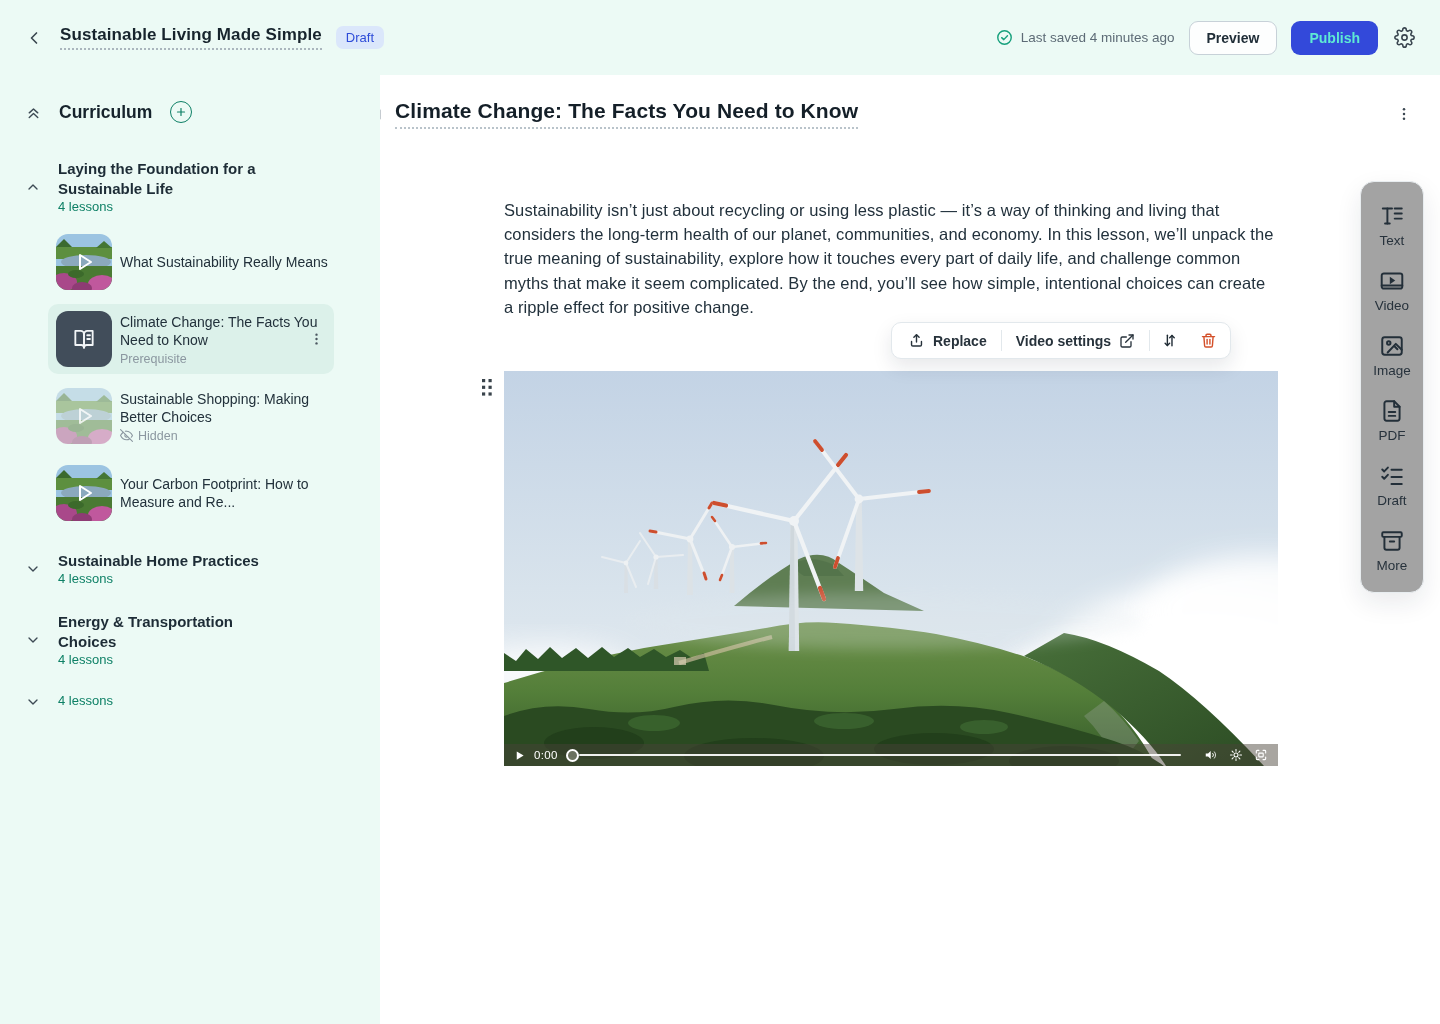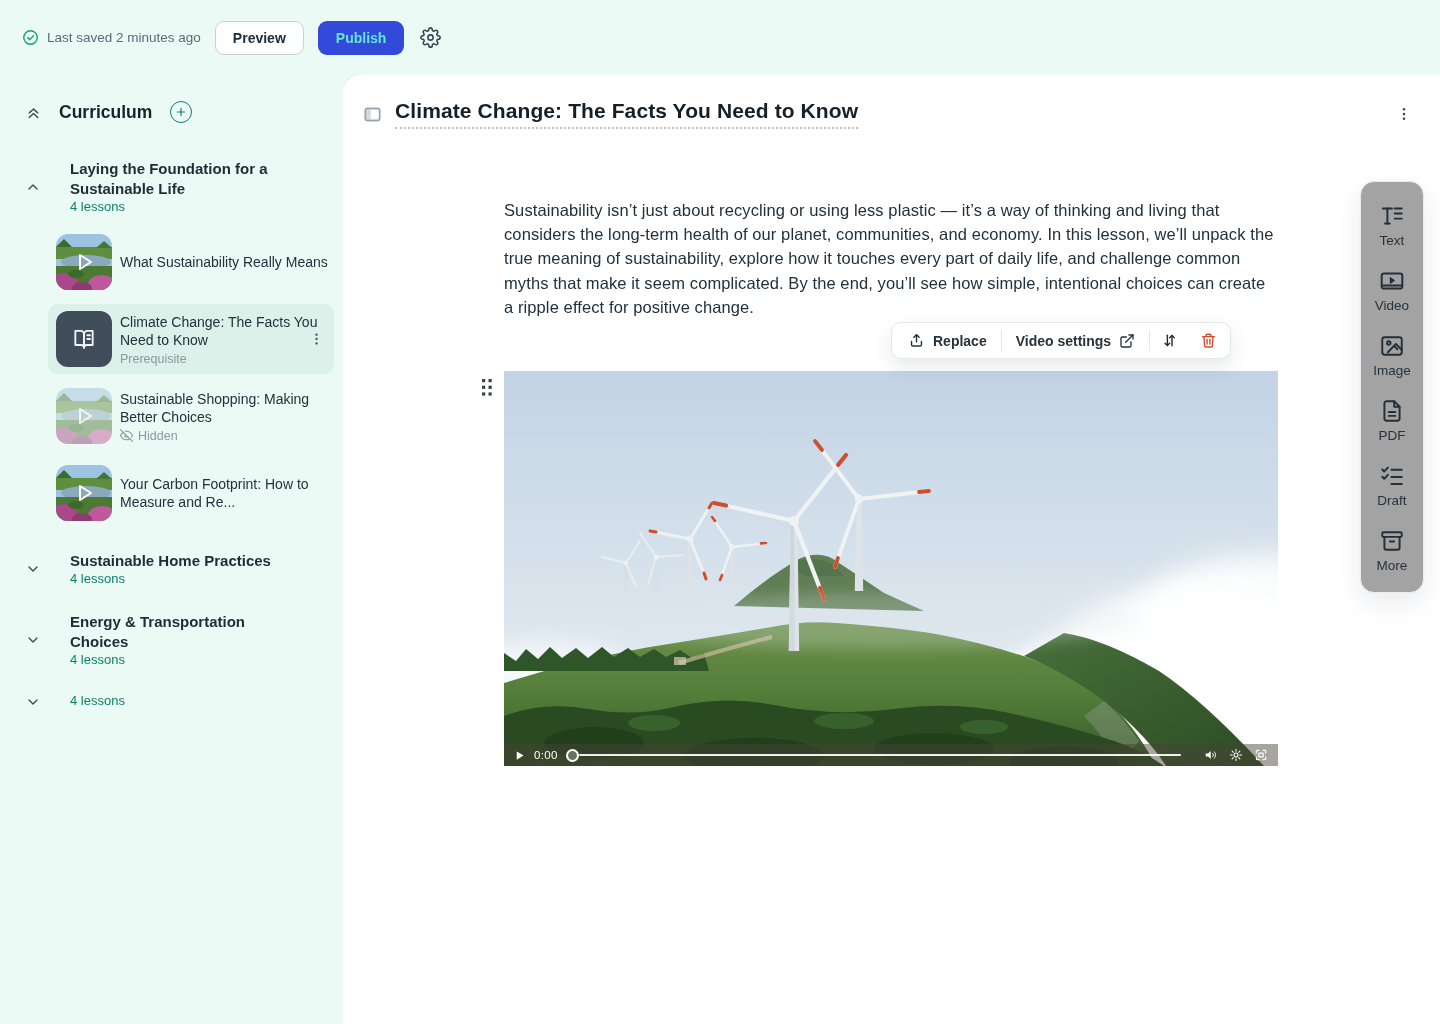--- a/index.html
+++ b/index.html
@@ -38,32 +38,32 @@
     font-size:14px; font-weight:600; padding:8px 17px; border-radius:9px;
   }
   .btn-publish {
     background:#3349da; color:#5eead4;
     font-size:14px; font-weight:600; padding:9px 18px; border-radius:9px;
   }
   .gear-btn { color:#38444e; padding:2px; }
 
   
   .sidebar {
-    position:absolute; top:75px; left:0; bottom:0; width:343px;
+    position:absolute; top:75px; left:0; bottom:0; width:380px;
     background:#ecfaf5; padding:26px 15px 20px 24px; z-index:20;
   }
   .curriculum-row { display:flex; align-items:center; gap:16px; margin-bottom:36px; }
   .collapse-all { color:#3d4a54; display:flex; padding:1px; }
   .curriculum-title { font-size:17.5px; font-weight:700; color:#16232c; }
   .add-section {
     width:22px; height:22px; border:1.5px solid #0e8066; border-radius:50%;
     color:#0e8066; display:flex; align-items:center; justify-content:center; margin-left:2px;
   }
   .section { margin-bottom:26px; }
-  .section-head { display:flex; gap:28px; }
+  .section-head { display:flex; gap:16px; }
   .section-chevron { color:#3d4a54; display:flex; padding:1px; align-self:center; }
   .section-titlebox { flex:1; }
   .section-title { font-size:15px; font-weight:600; color:#1d2c36; line-height:20px; max-width:232px; }
   .section-count { font-size:13px; font-weight:500; color:#0e8066; }
   .lessons { margin:20px 0 30px 32px; width:272px; }
   .lesson {
     display:flex; align-items:center; gap:8px; position:relative;
     margin-bottom:21px; border-radius:10px;
   }
   .lesson.selected {
@@ -153,27 +153,36 @@
     display:flex; flex-direction:column; align-items:center;
     padding:21px 0 19px; gap:20px; z-index:25;
   }
   .palette-item { display:flex; flex-direction:column; align-items:center; gap:4px; color:#232f39; width:100%; }
   .palette-item .lbl { font-size:13.5px; font-weight:500; color:#27323c; }
 </style>
 </head>
 <body>
 
 <header class="topbar">
+  <div class="topbar-left">
+    <button class="back-btn">
+      <svg width="20" height="20" viewBox="0 0 24 24" fill="none" stroke="currentColor" stroke-width="2" stroke-linecap="round" stroke-linejoin="round">
+          <polyline points="15 18 9 12 15 6"></polyline>
+        </svg>
+    </button>
+    <div class="course-title">Sustainable Living Made Simple</div>
+    <span class="draft-badge">Draft</span>
+  </div>
   <div class="topbar-right">
     <div class="saved">
       <svg width="17" height="17" viewBox="0 0 24 24" fill="none" stroke="currentColor" stroke-width="2" stroke-linecap="round" stroke-linejoin="round">
           <circle cx="12" cy="12" r="9.5"></circle>
           <polyline points="8 12.2 11 15 16.2 9.5"></polyline>
         </svg>
-      <span>Last saved 2 minutes ago</span>
+      <span>Last saved 4 minutes ago</span>
     </div>
     <button class="btn-preview">Preview</button>
     <button class="btn-publish">Publish</button>
     <button class="gear-btn">
       <svg width="21" height="21" viewBox="0 0 24 24" fill="none" stroke="currentColor" stroke-width="1.8" stroke-linecap="round" stroke-linejoin="round">
           <circle cx="12" cy="12" r="3"></circle>
           <path d="M19.4 15a1.65 1.65 0 0 0 .33 1.82l.06.06a2 2 0 0 1 0 2.83 2 2 0 0 1-2.83 0l-.06-.06a1.65 1.65 0 0 0-1.82-.33 1.65 1.65 0 0 0-1 1.51V21a2 2 0 0 1-2 2 2 2 0 0 1-2-2v-.09A1.65 1.65 0 0 0 9 19.4a1.65 1.65 0 0 0-1.82.33l-.06.06a2 2 0 0 1-2.83 0 2 2 0 0 1 0-2.83l.06-.06a1.65 1.65 0 0 0 .33-1.82 1.65 1.65 0 0 0-1.51-1H3a2 2 0 0 1-2-2 2 2 0 0 1 2-2h.09A1.65 1.65 0 0 0 4.6 9a1.65 1.65 0 0 0-.33-1.82l-.06-.06a2 2 0 0 1 0-2.83 2 2 0 0 1 2.83 0l.06.06a1.65 1.65 0 0 0 1.82.33H9a1.65 1.65 0 0 0 1-1.51V3a2 2 0 0 1 2-2 2 2 0 0 1 2 2v.09a1.65 1.65 0 0 0 1 1.51 1.65 1.65 0 0 0 1.82-.33l.06-.06a2 2 0 0 1 2.83 0 2 2 0 0 1 0 2.83l-.06.06a1.65 1.65 0 0 0-.33 1.82V9a1.65 1.65 0 0 0 1.51 1H21a2 2 0 0 1 2 2 2 2 0 0 1-2 2h-.09a1.65 1.65 0 0 0-1.51 1z"></path>
         </svg>
     </button>
   </div>

